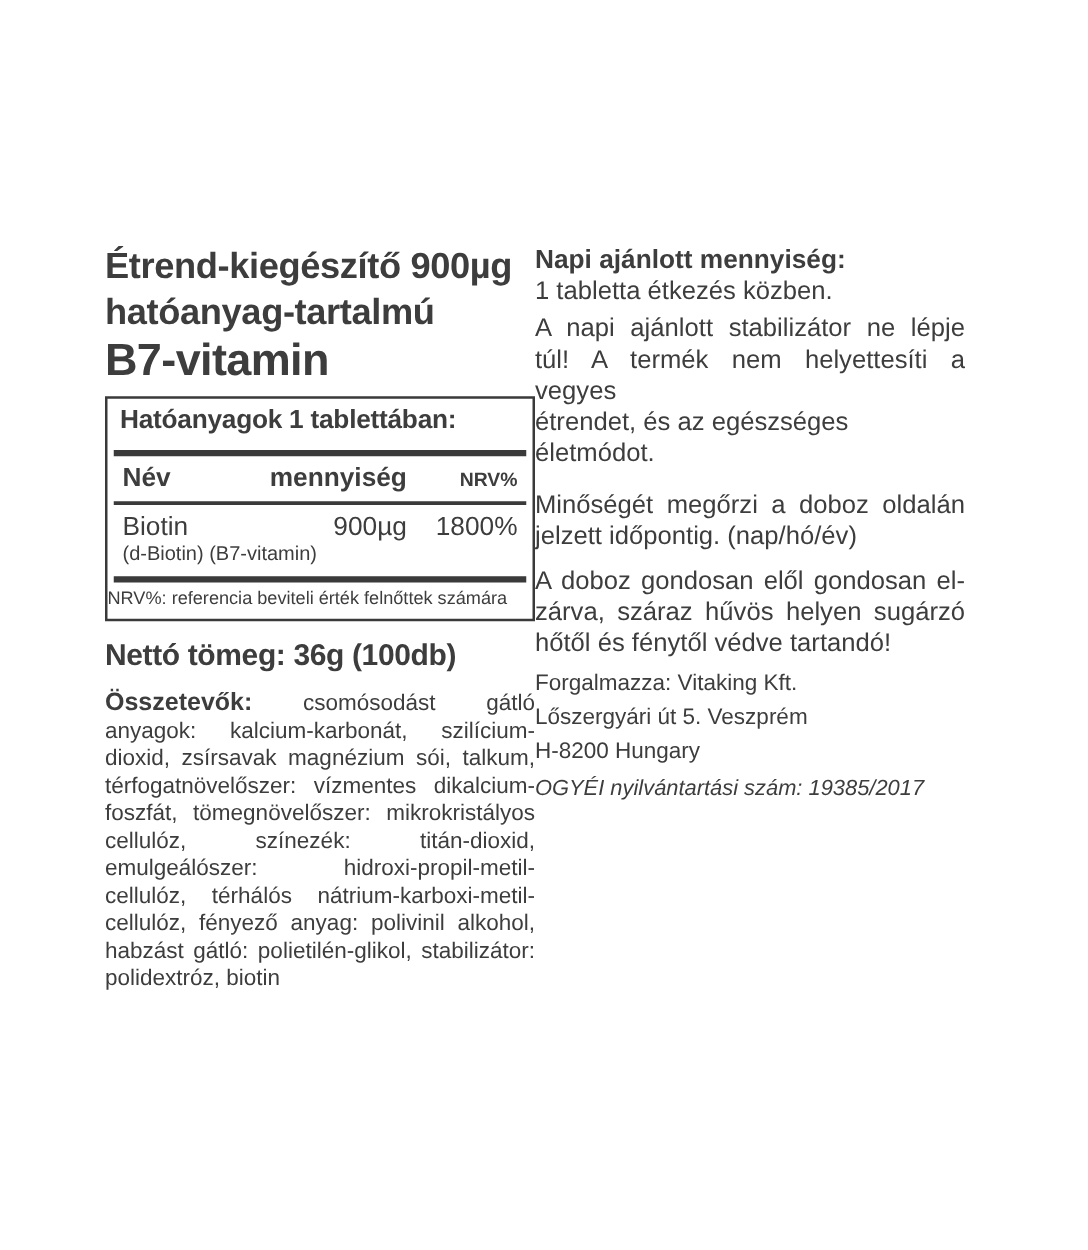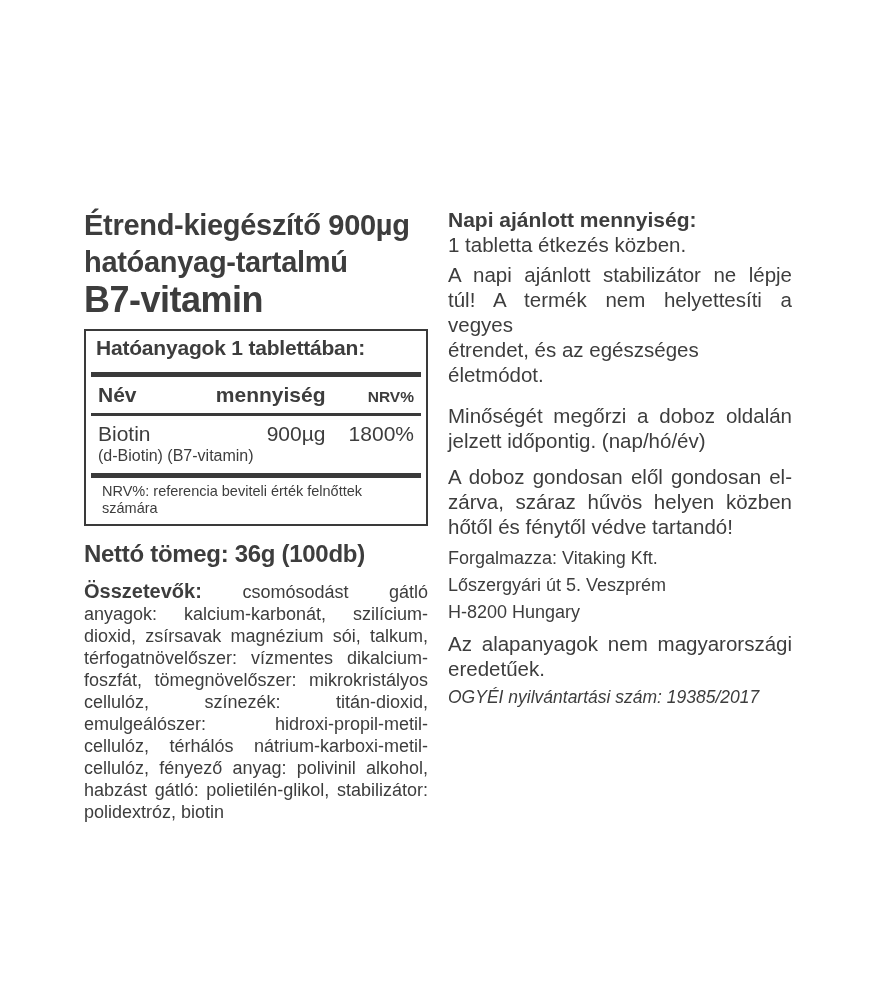--- a/index.html
+++ b/index.html
@@ -1,40 +1,40 @@
 <!DOCTYPE html>
 <html lang="hu"><head>
 <meta charset="utf-8">
 <style>
   html,body{margin:0;padding:0;}
   body{
     width:870px;height:1000px;position:relative;background:#ffffff;
     font-family:"Liberation Sans","DejaVu Sans",sans-serif;
     color:#3d3d3d;-webkit-font-smoothing:antialiased;overflow:hidden;
   }
-  .label-sheet{position:absolute;left:84px;top:207px;width:708px;display:flex;gap:20px;}
+  .label-sheet{position:absolute;left:84px;top:195px;width:708px;display:flex;}
   .col{width:344px;}
 
   
   .title{font-size:29px;font-weight:bold;line-height:37px;white-space:pre-line;letter-spacing:-0.3px;}
   .product-name{font-size:36px;font-weight:bold;line-height:38px;margin:0 0 10px;letter-spacing:-0.5px;}
 
   .vtable{border:2px solid #3a3a3a;margin-bottom:13px;}
   .vt-caption{font-size:21px;font-weight:bold;line-height:24px;padding:5px 10px 12px;letter-spacing:-0.2px;}
   .vt-rule{height:5px;background:#3a3a3a;margin:0 5px;}
   .vt-rule.thin{height:3px;}
   .vt-cols,.vt-row{display:flex;align-items:baseline;}
   .vt-cols{font-weight:bold;font-size:21px;line-height:24px;padding:6px 12px 4px;}
   .vt-row{font-size:21px;line-height:24px;padding:6px 12px 0;}
   .c1{width:36%;}
   .c2{width:36%;text-align:right;}
   .c3{flex:1;text-align:right;}
   .vt-cols .c3{font-size:15.5px;}
   .vt-sub{font-size:16px;line-height:18px;padding:1px 12px 8px;}
-  .vt-foot{font-size:14.5px;line-height:17px;padding:5px 16px 7px;}
+  .vt-foot{font-size:14.5px;line-height:17px;padding:5px 0 7px;}
 
   .net-weight{font-size:24px;font-weight:bold;line-height:30px;margin:13px 0 11px;letter-spacing:-0.3px;}
 
   .ingredients{font-size:18px;line-height:22px;text-align:justify;}
   .ingredients b{font-size:20px;}
 
   
   .dose-heading{font-size:21px;font-weight:bold;line-height:25px;}
   .dose-text{font-size:20.5px;line-height:25px;margin-bottom:5px;}
   .para{font-size:20.5px;line-height:25px;}
@@ -88,29 +88,25 @@
         <div class="jline">A napi ajánlott stabilizátor ne lépje</div>
         <div class="jline">túl! A termék nem helyettesíti a vegyes</div>
         <div class="jline jlast">étrendet, és az egészséges életmódot.</div>
       </div>
     <div class="para m11">
         <div class="jline">Minőségét megőrzi a doboz oldalán</div>
         <div class="jline jlast">jelzett időpontig. (nap/hó/év)</div>
       </div>
     <div class="para m6">
         <div class="jline">A doboz gondosan elől gondosan el-</div>
-        <div class="jline">zárva, száraz hűvös helyen közben</div>
+        <div class="jline">zárva, száraz hűvös helyen sugárzó</div>
         <div class="jline jlast">hőtől és fénytől védve tartandó!</div>
       </div>
 
     <div class="distributor">Forgalmazza: Vitaking Kft.
 Lőszergyári út 5. Veszprém
 H-8200 Hungary</div>
 
-    <div class="para m5">
-        <div class="jline">Az alapanyagok nem magyarországi</div>
-        <div class="jline jlast">eredetűek.</div>
-      </div>
 
     <div class="registration">OGYÉI nyilvántartási szám: 19385/2017</div>
   </div>
 
 </div>
 
 </body></html>

